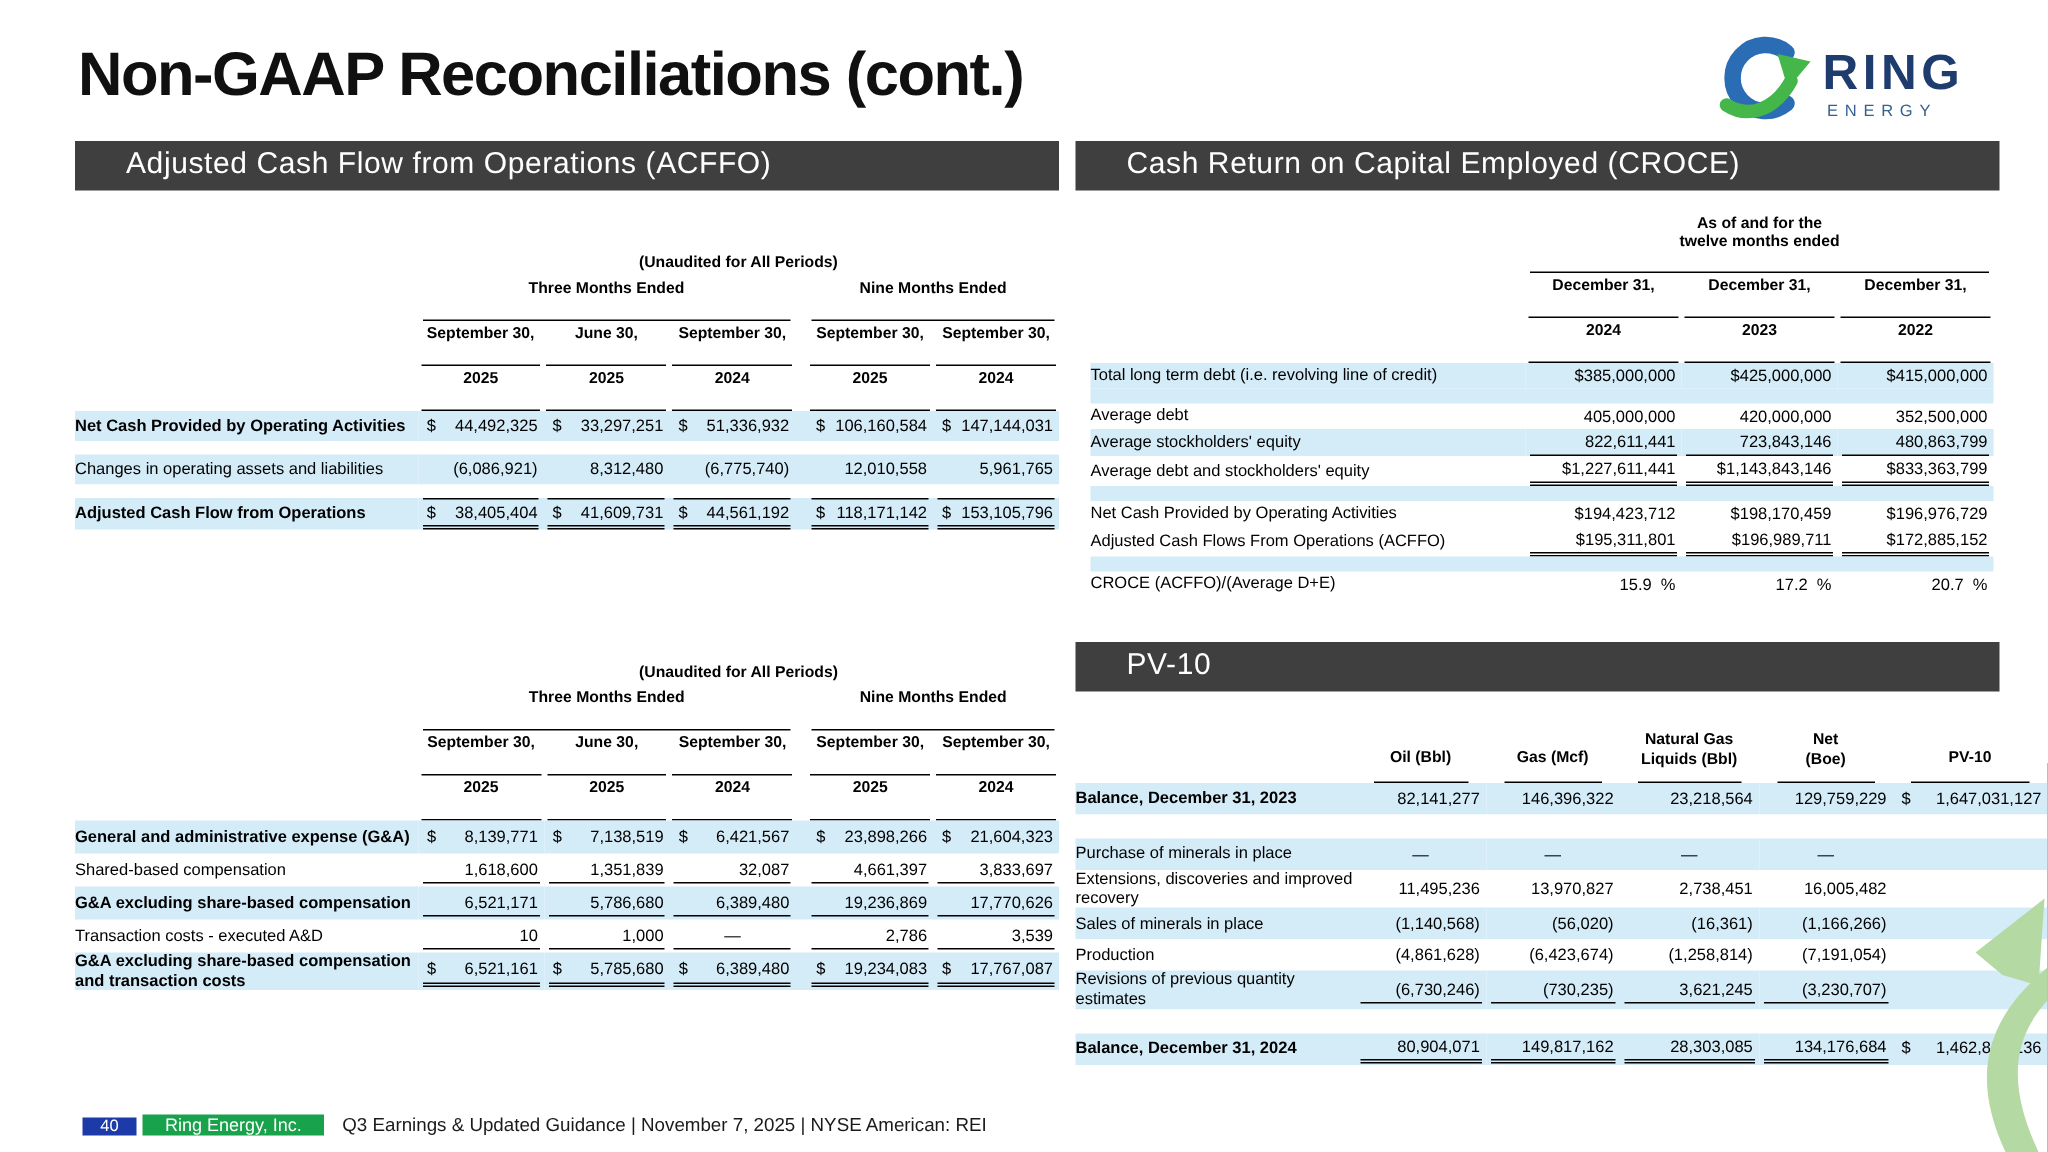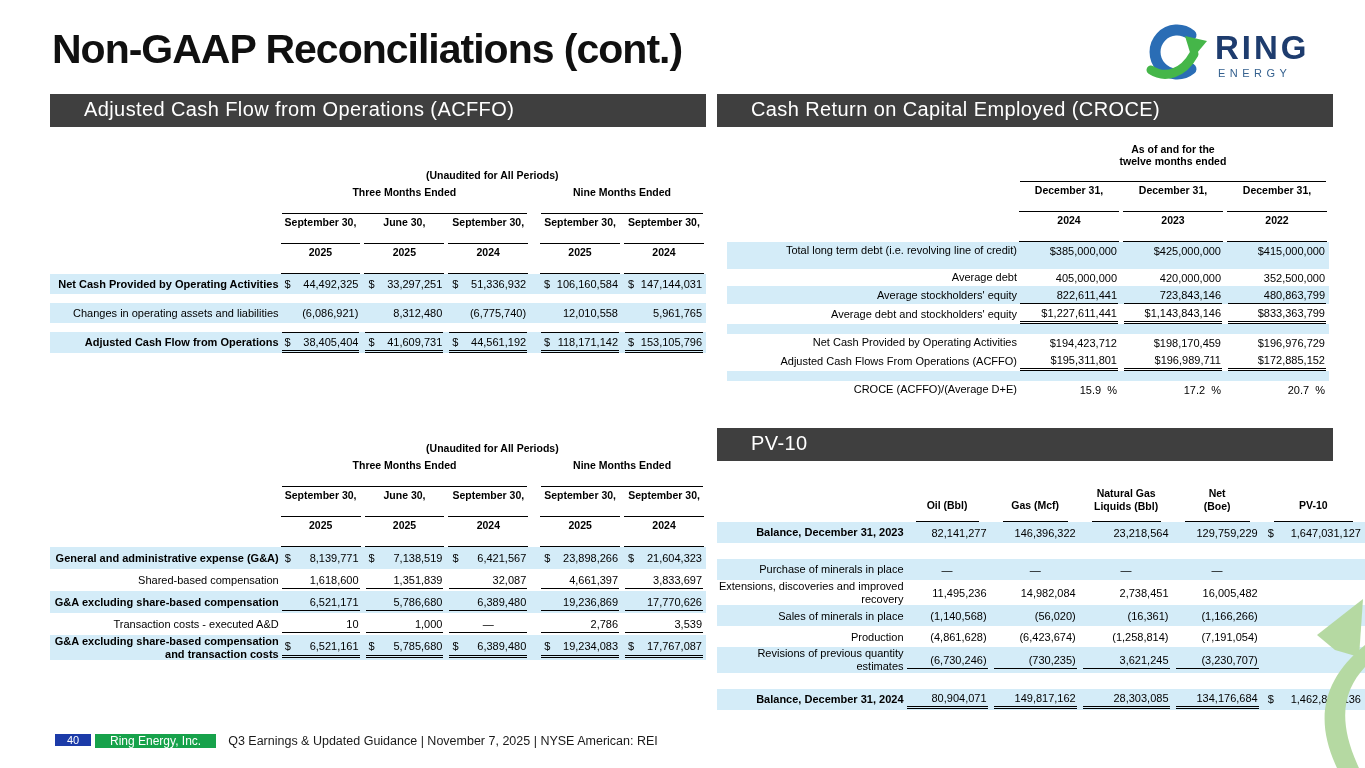--- a/index.html
+++ b/index.html
@@ -27,21 +27,21 @@
   .t-croce { margin-top:14px; margin-left:10px; }
   .t-gna   { margin-top:12px; }
   .t-pv10  { margin-top:24px; }
 
   .vc { margin:0 3px; padding:2px 1px; min-height:13px; }
   .vc.num { display:flex; justify-content:flex-end; align-items:center; }
   .vc.dol { justify-content:space-between; }
   .vc.dash { justify-content:center; }
   .ds { padding-left:2px; }
 
-  td.lab { padding-left:4px; line-height:1.15;text-align:right; }
+  td.lab { padding-left:4px; line-height:1.15; }
   tr.b td.lab { font-weight:bold; }
   tr.s { background:#d4ecf8; }
 
   .vc.note { text-align:center; font-weight:bold; font-size:10.5px; }
   .vc.hd { text-align:center; font-weight:bold; font-size:10.5px;
            border-bottom:1.5px solid #000; padding-bottom:14px; line-height:1.2; }
   .vc.tight { margin:0 2px; }
   .t-pv10 thead th { vertical-align:bottom; }
   .t-pv10 .vc.hd { margin:0 12px; padding-bottom:9px; border-bottom:1.5px solid #000; }
   .t-croce .vc.hd2 { line-height:1.15; }
@@ -51,21 +51,21 @@
   tr.r-db .vc.num { border-bottom:3px double #000; }
   tr.r-b4  td.c0 .vc, tr.r-b4  td.c1 .vc, tr.r-b4  td.c2 .vc, tr.r-b4  td.c3 .vc { border-bottom:1.5px solid #000; }
   tr.r-db4 td.c0 .vc, tr.r-db4 td.c1 .vc, tr.r-db4 td.c2 .vc, tr.r-db4 td.c3 .vc { border-bottom:3px double #000; }
 
   .t-acffo tbody tr { height:20px; }  .t-acffo tr.spacer { height:9px; background:#fff; }
   .t-gna   tbody tr { height:22px; }
   .t-croce tbody tr { height:17px; }  .t-croce tr.spacer { height:10px; }
   .t-croce thead tr { height:17px; }
   .t-pv10  tbody tr { height:21px; }  .t-pv10 tr.spacer { height:16px; background:#fff; }
 
-  .footer { position:absolute; left:55px; bottom:11px; display:flex; align-items:flex-start; height:23px; }
+  .footer { position:absolute; left:55px; bottom:11px; display:flex; align-items:flex-end; height:23px; }
   .page-box { background:#1c3ba8; color:#fff; width:36px; display:flex; align-items:center;
               justify-content:center; font-size:11px; }
   .company-box { background:#17a24b; color:#fff; display:flex; align-items:center;
                  padding:0 15px; font-size:12px; margin-left:4px; }
   .footer-text { display:flex; align-items:center; padding-left:12px; font-size:12.5px; color:#1a1a1a; }
 
   .corner-art { position:absolute; right:0; bottom:0; }
 </style>
 </head>
 <body>
@@ -777,21 +777,21 @@
           </tr>
           <tr>
             <td class="lab">Extensions, discoveries and improved recovery</td>
             <td class="val c0">
               <div class="vc num">
                 <span class="vt">11,495,236</span>
               </div>
             </td>
             <td class="val c1">
               <div class="vc num">
-                <span class="vt">14,982,084</span>
+                <span class="vt">13,970,827</span>
               </div>
             </td>
             <td class="val c2">
               <div class="vc num">
                 <span class="vt">2,738,451</span>
               </div>
             </td>
             <td class="val c3">
               <div class="vc num">
                 <span class="vt">16,005,482</span>

